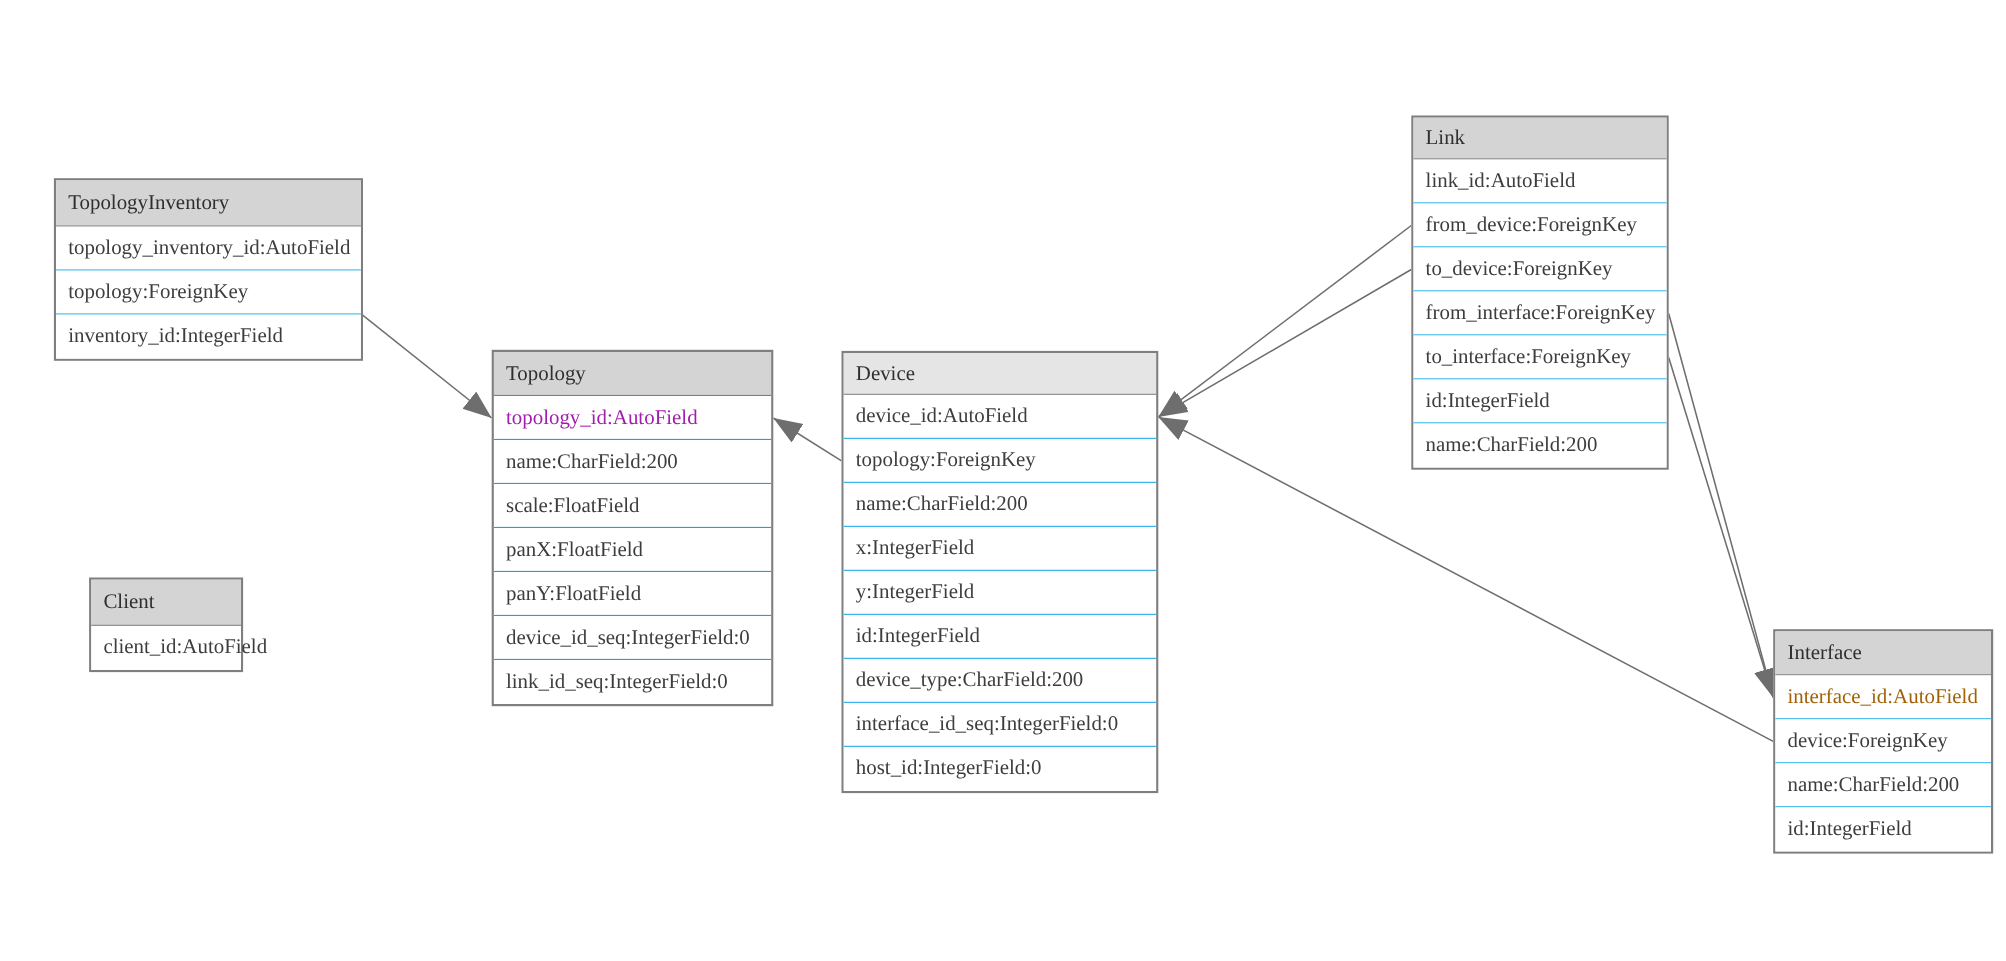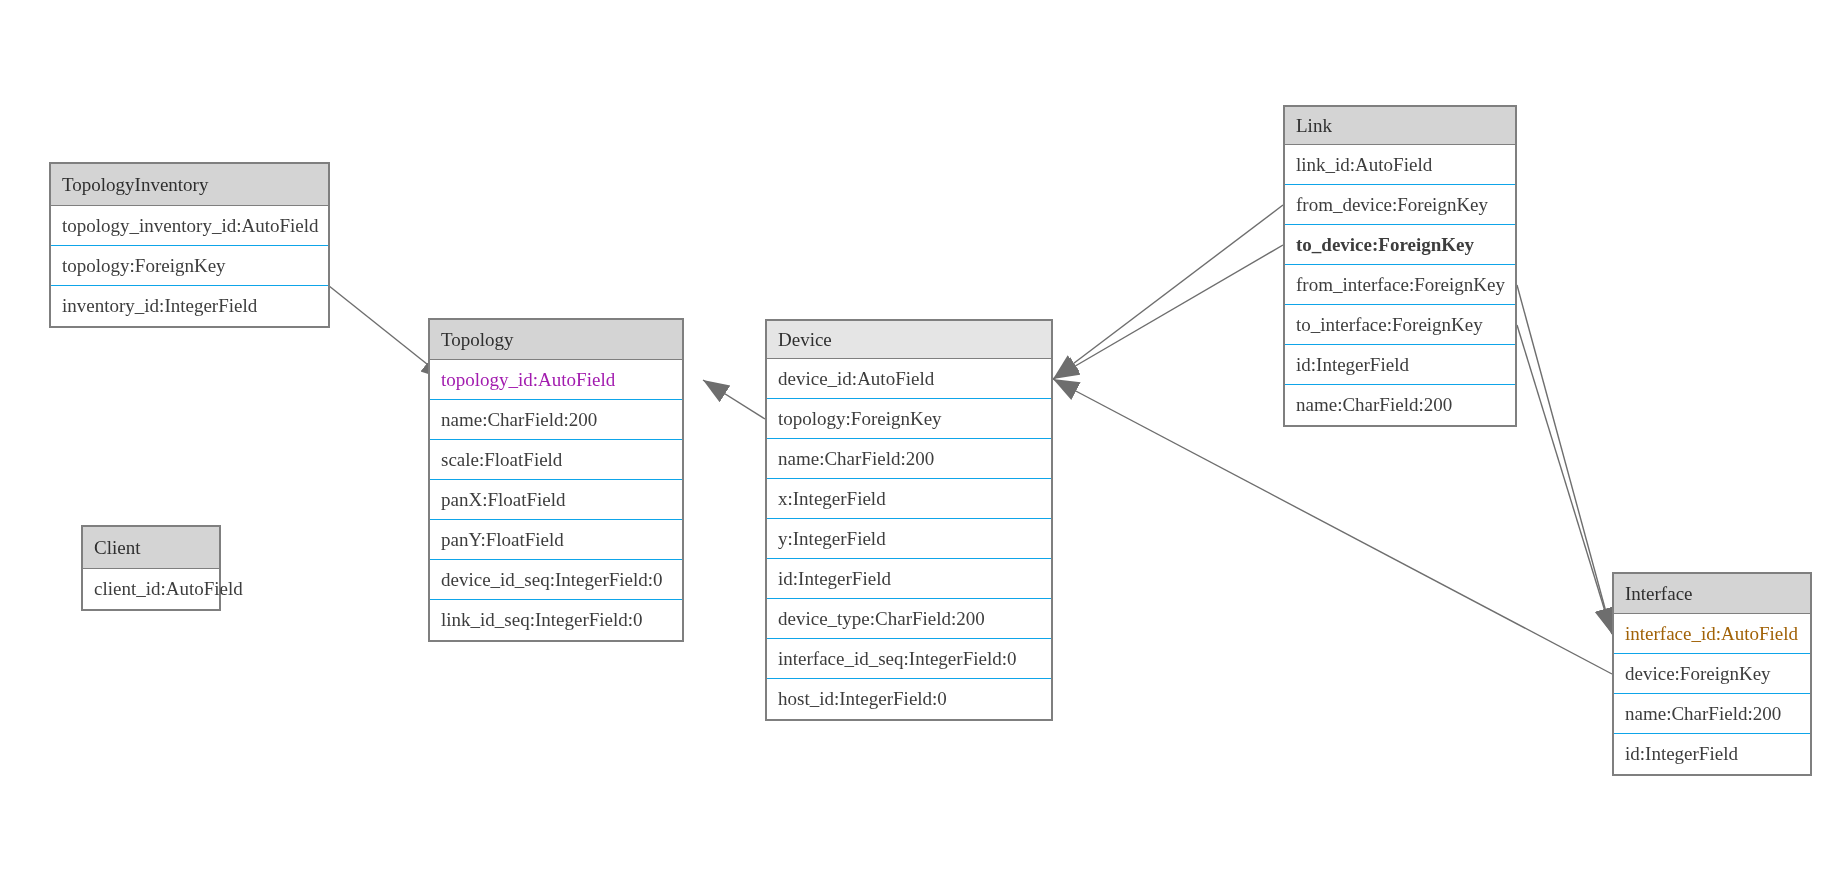--- a/index.html
+++ b/index.html
@@ -74,21 +74,21 @@
       <line x1="1517" y1="285" x2="1612" y2="634" stroke="#6e6e6e" stroke-width="1.4" marker-end="url(#arrow)"></line>
       <line x1="1517" y1="325" x2="1612" y2="634" stroke="#6e6e6e" stroke-width="1.4" marker-end="url(#arrow)"></line>
       <line x1="1612" y1="674" x2="1053" y2="379" stroke="#6e6e6e" stroke-width="1.4" marker-end="url(#arrow)"></line>
     </svg>
     <div class="entity" style="left: 21px; top: 162px; width: 281px; border-color: rgb(127, 127, 127); margin-left: 28px;">
       <div class="entity-header" style="height: 42px; background: rgb(212, 212, 212);">TopologyInventory</div>
       <div class="entity-row" style="height: 40px; color: rgb(61, 61, 61);">topology_inventory_id:AutoField</div>
       <div class="entity-row" style="height: 40px; color: rgb(61, 61, 61);">topology:ForeignKey</div>
       <div class="entity-row" style="height: 40px; color: rgb(61, 61, 61);">inventory_id:IntegerField</div>
     </div>
-    <div class="entity" style="left: 428px; top: 318px; width: 256px; border-color: rgb(127, 127, 127);">
+    <div class="entity" style="left: 447px; top: 318px; width: 256px; border-color: rgb(127, 127, 127);">
       <div class="entity-header" style="height: 40px; background: rgb(212, 212, 212);">Topology</div>
       <div class="entity-row" style="height: 40px; color: #a21caf;">topology_id:AutoField</div>
       <div class="entity-row" style="height: 40px; color: rgb(61, 61, 61);">name:CharField:200</div>
       <div class="entity-row" style="height: 40px; color: rgb(61, 61, 61);">scale:FloatField</div>
       <div class="entity-row" style="height: 40px; color: rgb(61, 61, 61);">panX:FloatField</div>
       <div class="entity-row" style="height: 40px; color: rgb(61, 61, 61);">panY:FloatField</div>
       <div class="entity-row" style="height: 40px; color: rgb(61, 61, 61);">device_id_seq:IntegerField:0</div>
       <div class="entity-row" style="height: 40px; color: rgb(61, 61, 61);">link_id_seq:IntegerField:0</div>
     </div>
     <div class="entity" style="left: 81px; top: 525px; width: 140px; border-color: rgb(127, 127, 127);">
@@ -104,21 +104,21 @@
       <div class="entity-row" style="height: 40px; color: rgb(61, 61, 61);">y:IntegerField</div>
       <div class="entity-row" style="height: 40px; color: rgb(61, 61, 61);">id:IntegerField</div>
       <div class="entity-row" style="height: 40px; color: rgb(61, 61, 61);">device_type:CharField:200</div>
       <div class="entity-row" style="height: 40px; color: rgb(61, 61, 61);">interface_id_seq:IntegerField:0</div>
       <div class="entity-row" style="height: 40px; color: rgb(61, 61, 61);">host_id:IntegerField:0</div>
     </div>
     <div class="entity" style="left: 1283px; top: 105px; width: 234px; border-color: rgb(127, 127, 127);">
       <div class="entity-header" style="height: 38px; background: rgb(212, 212, 212);">Link</div>
       <div class="entity-row" style="height: 40px; color: rgb(61, 61, 61);">link_id:AutoField</div>
       <div class="entity-row" style="height: 40px; color: rgb(61, 61, 61);">from_device:ForeignKey</div>
-      <div class="entity-row" style="height: 40px; color: rgb(61, 61, 61); font-weight: bold;">to_device:ForeignKey</div>
+      <div class="entity-row" style="height: 40px; color: rgb(61, 61, 61);">to_device:ForeignKey</div>
       <div class="entity-row" style="height: 40px; color: rgb(61, 61, 61);">from_interface:ForeignKey</div>
       <div class="entity-row" style="height: 40px; color: rgb(61, 61, 61);">to_interface:ForeignKey</div>
       <div class="entity-row" style="height: 40px; color: rgb(61, 61, 61);">id:IntegerField</div>
       <div class="entity-row" style="height: 40px; color: rgb(61, 61, 61);">name:CharField:200</div>
     </div>
     <div class="entity" style="left: 1612px; top: 572px; width: 200px; border-color: rgb(127, 127, 127);">
       <div class="entity-header" style="height: 40px; background: rgb(212, 212, 212);">Interface</div>
       <div class="entity-row" style="height: 40px; color: #a16207;">interface_id:AutoField</div>
       <div class="entity-row" style="height: 40px; color: rgb(61, 61, 61);">device:ForeignKey</div>
       <div class="entity-row" style="height: 40px; color: rgb(61, 61, 61);">name:CharField:200</div>

